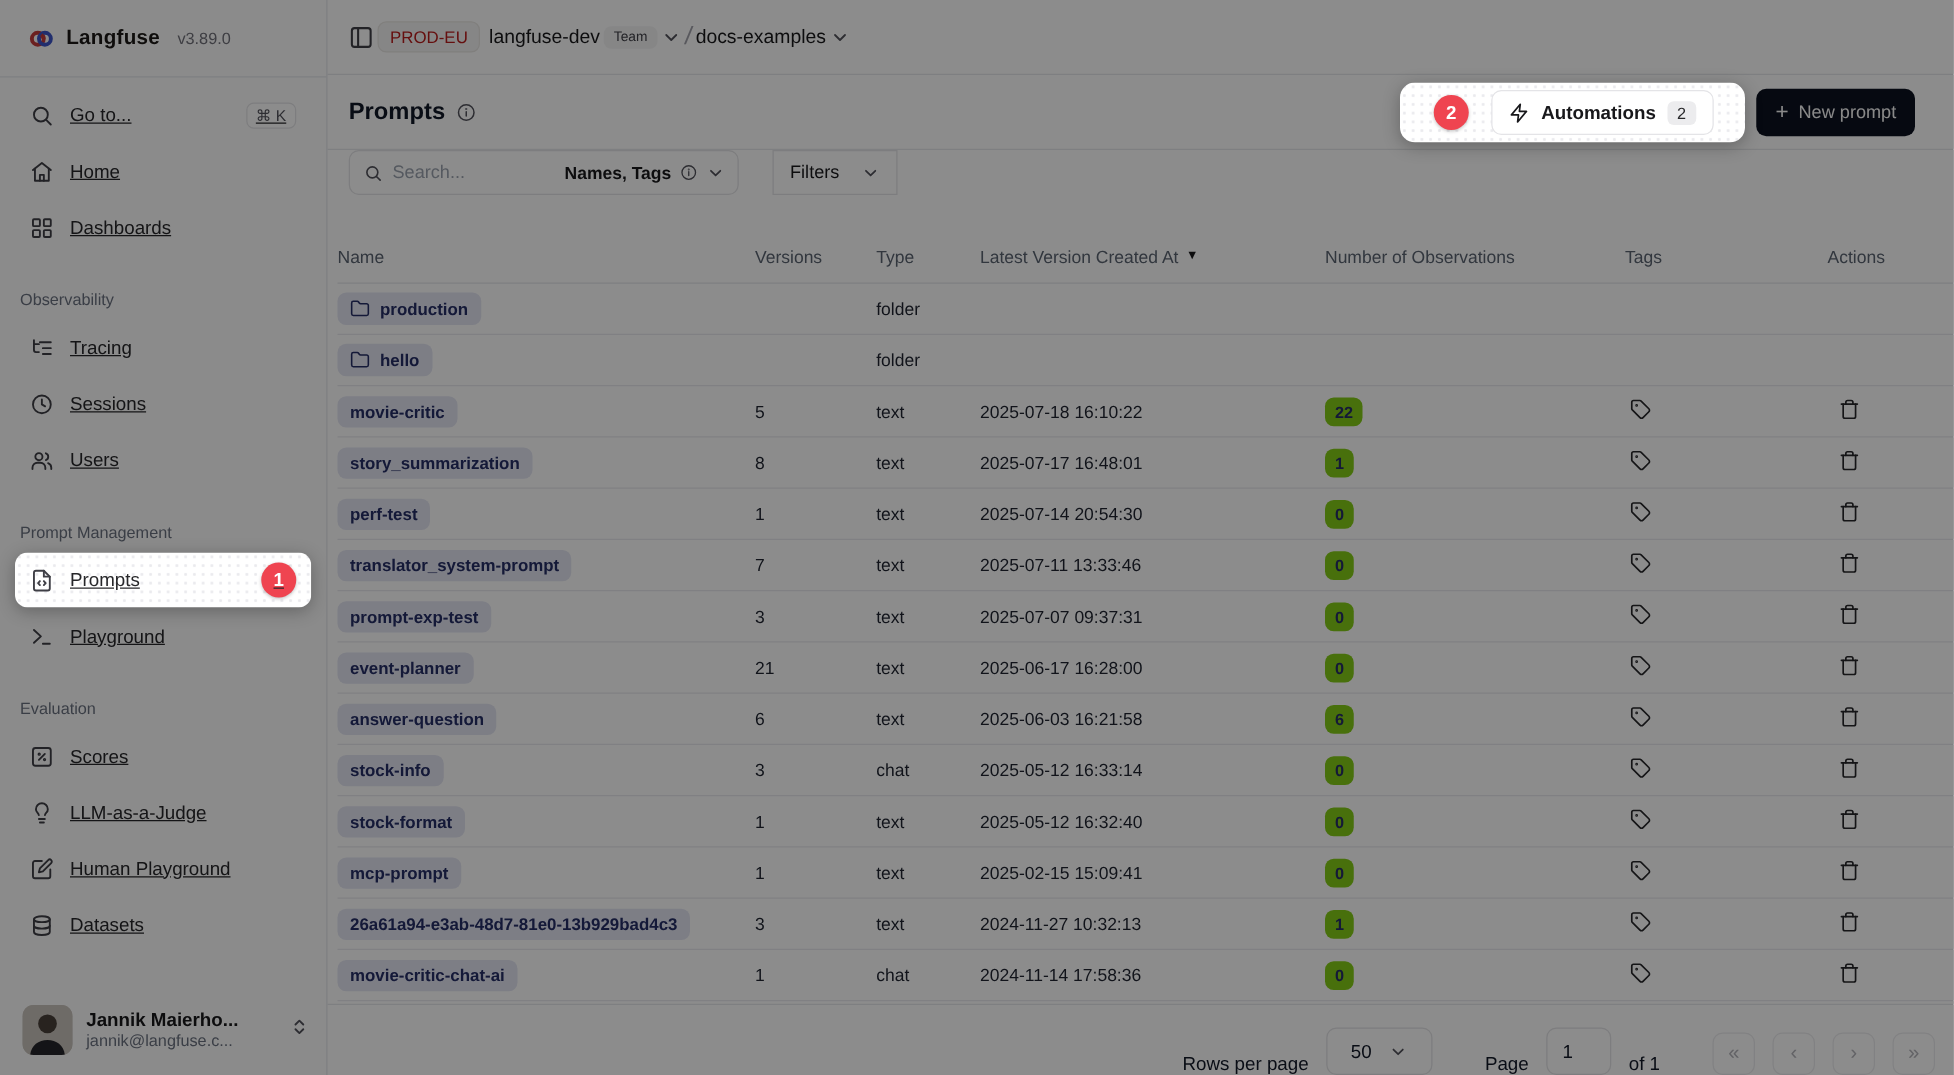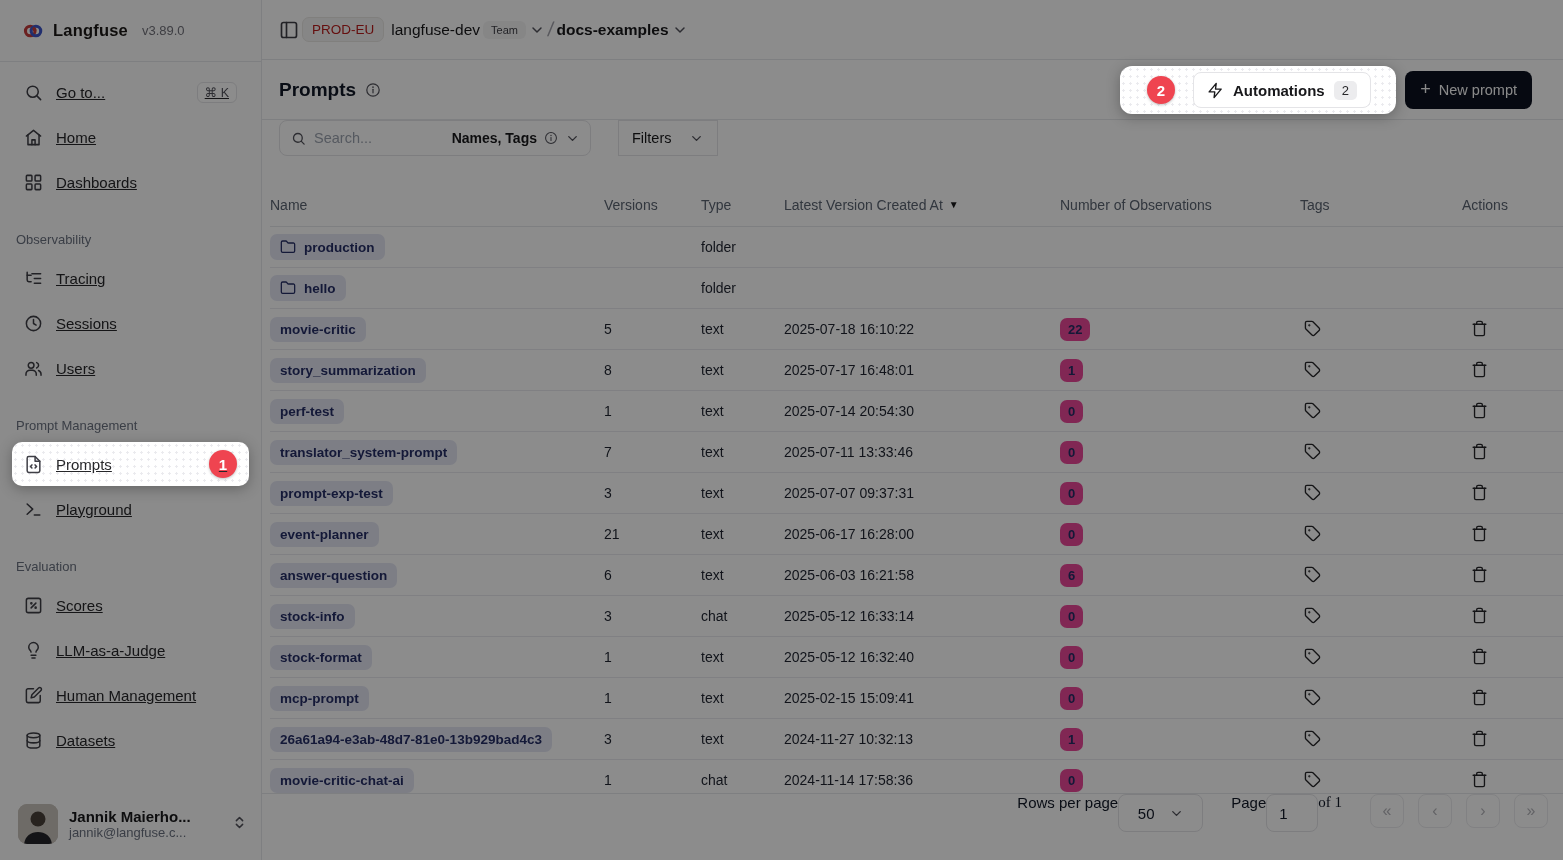--- a/index.html
+++ b/index.html
@@ -52,21 +52,21 @@
   .topbar { height: 60px; flex: none; border-bottom: 1px solid #e5e7eb;
             display: flex; align-items: center; padding-left: 17px; gap: 3px; }
   .panel-icon { color: #3f3f46; display: flex; }
   .env-badge { background: #f5f5f4; border: 1px solid #e9e7e4; color: #b91c1c;
                font-size: 13.5px; font-weight: 500; border-radius: 7px; padding: 4px 9px; }
   .org-name { font-size: 15.5px; font-weight: 500; color:#18181b; margin-left: 4px; }
   .role-badge { background: #f4f4f5; color: #3f3f46; font-size: 11px;
                 border-radius: 6px; padding: 3px 8px; }
   .chev { color: #52525b; display: flex; }
   .crumb-slash { color: #a1a1aa; font-size: 20px; font-weight: 300; transform: skewX(-8deg); }
-  .project-name { font-size: 15.5px; font-weight: 700; color:#18181b; }
+  .project-name { font-size: 15.5px; font-weight: 400; color:#18181b; }
   .page-header { height: 60px; flex: none; border-bottom: 1px solid #e5e7eb;
                  display: flex; align-items: center; padding-left: 17px; position: relative; }
   .page-title { font-size: 19px; font-weight: bold; color: #111827; }
   .info-icon { color: #52525b; margin-left: 9px; display: flex; }
   .spotlight-automations { position: absolute; top: 6px; right: 167px; width: 276px;
                  height: 48px; border-radius: 12px; display: flex; align-items: center;
                  gap: 18px; padding-left: 27px; }
   .automations-btn { height: 36px; border: 1px solid #e4e4e7; border-radius: 8px;
                  background: #fff; display: flex; align-items: center; gap: 9px;
                  padding: 0 13px; font-size: 15px; font-weight: bold; color: #18181b;
@@ -99,39 +99,39 @@
   .trow { display: grid; grid-template-columns: 334px 97px 83px 276px 240px 162px 1fr;
           align-items: center; height: 41px; border-bottom: 1px solid #e9eaee; }
   .thead-row { height: 44px; color: #5b6472; font-size: 14px; border-bottom: 1px solid #e5e7eb; }
   .thead-row .hcell { display:flex; align-items:center; gap:6px; }
   .sort-arrow { font-size: 10px; color:#18181b; }
   .name-pill { display: inline-flex; align-items: center; gap: 8px; background: #e4e6f3;
                color: #262e66; font-size: 13.5px; font-weight: bold; border-radius: 7px;
                padding: 5px 10px; max-width: 330px; white-space: nowrap; cursor: pointer; }
   .name-pill .ficon { display: flex; color: #262e66; }
   .cell { font-size: 14px; color: #1f2430; }
-  .obs-badge { display: inline-block; min-width: 20px; background: #ec4899;
+  .obs-badge { display: inline-block; min-width: 20px; background: #84cc16;
                color: #262e66; font-size: 13px; font-weight: bold; border-radius: 7px;
                padding: 4px 8px; cursor: pointer; }
   .icon-btn { background: none; border: none; color: #27272a; display: inline-flex;
               cursor: pointer; padding: 2px; }
   .tags-cell { padding-left: 2px; }
   .actions-cell { padding-left: 7px; }
   
-  .pagination { flex: none; height: 67px; border-top: 1px solid #e5e7eb;
-                display: flex; align-items: flex-start; justify-content: flex-end;
-                padding-right: 15px; }
+  .pagination { flex: none; height: 57px; border-top: 1px solid #e5e7eb;
+                display: flex; align-items: flex-end; justify-content: flex-end;
+                padding-right: 15px; gap: 14px; }
   .pg-label { font-size: 15px; color: #111827; }
   .pg-select { width: 85px; height: 38px; border: 1px solid #e4e4e7; border-radius: 8px;
                display: flex; align-items: center; justify-content: center; gap: 14px;
                font-size: 15px; color: #111827; margin-right: 28px; cursor: pointer; }
   .pg-input { width: 52px; height: 38px; border: 1px solid #e4e4e7; border-radius: 8px;
               font-size: 15px; color: #111827; padding-left: 12px; font-family: inherit;
               outline: none; }
-  .pg-of { font-size: 15px; color: #111827; margin-right: 28px; font-family: Liberation Serif, serif; }
+  .pg-of { font-size: 15px; color: #111827; margin-right: 28px; }
   .pg-nav { display: flex; gap: 14px; }
   .pg-btn { width: 34px; height: 34px; border: 1px solid #ececee; border-radius: 8px;
             background: #fff; color: #b4b4ba; font-size: 16px; display: flex;
             align-items: center; justify-content: center; cursor: pointer;
             font-family: inherit; }
 </style>
 </head>
 <body>
 
 <div class="screen">
@@ -258,21 +258,21 @@
           </span>
           <span class="slabel">LLM-as-a-Judge</span>
         </div>
         <div class="sitem">
           <span class="sicon" style="display: flex;">
             <svg viewBox="0 0 24 24" fill="none" stroke="currentColor" stroke-width="1.9" stroke-linecap="round" stroke-linejoin="round" width="19" height="19">
               <path d="M12 3.5H5a2 2 0 0 0-2 2V19a2 2 0 0 0 2 2h13.5a2 2 0 0 0 2-2V12"></path>
               <path d="M18.4 2.6a2.1 2.1 0 0 1 3 3L13 14l-4 1 1-4Z"></path>
             </svg>
           </span>
-          <span class="slabel">Human Management</span>
+          <span class="slabel">Human Playground</span>
         </div>
         <div class="sitem">
           <span class="sicon" style="display: flex;">
             <svg viewBox="0 0 24 24" fill="none" stroke="currentColor" stroke-width="1.9" stroke-linecap="round" stroke-linejoin="round" width="19" height="19">
               <ellipse cx="12" cy="5.5" rx="8" ry="3"></ellipse>
               <path d="M4 5.5V18.5c0 1.7 3.6 3 8 3s8-1.3 8-3V5.5"></path>
               <path d="M4 12c0 1.7 3.6 3 8 3s8-1.3 8-3"></path>
             </svg>
           </span>
           <span class="slabel">Datasets</span>

